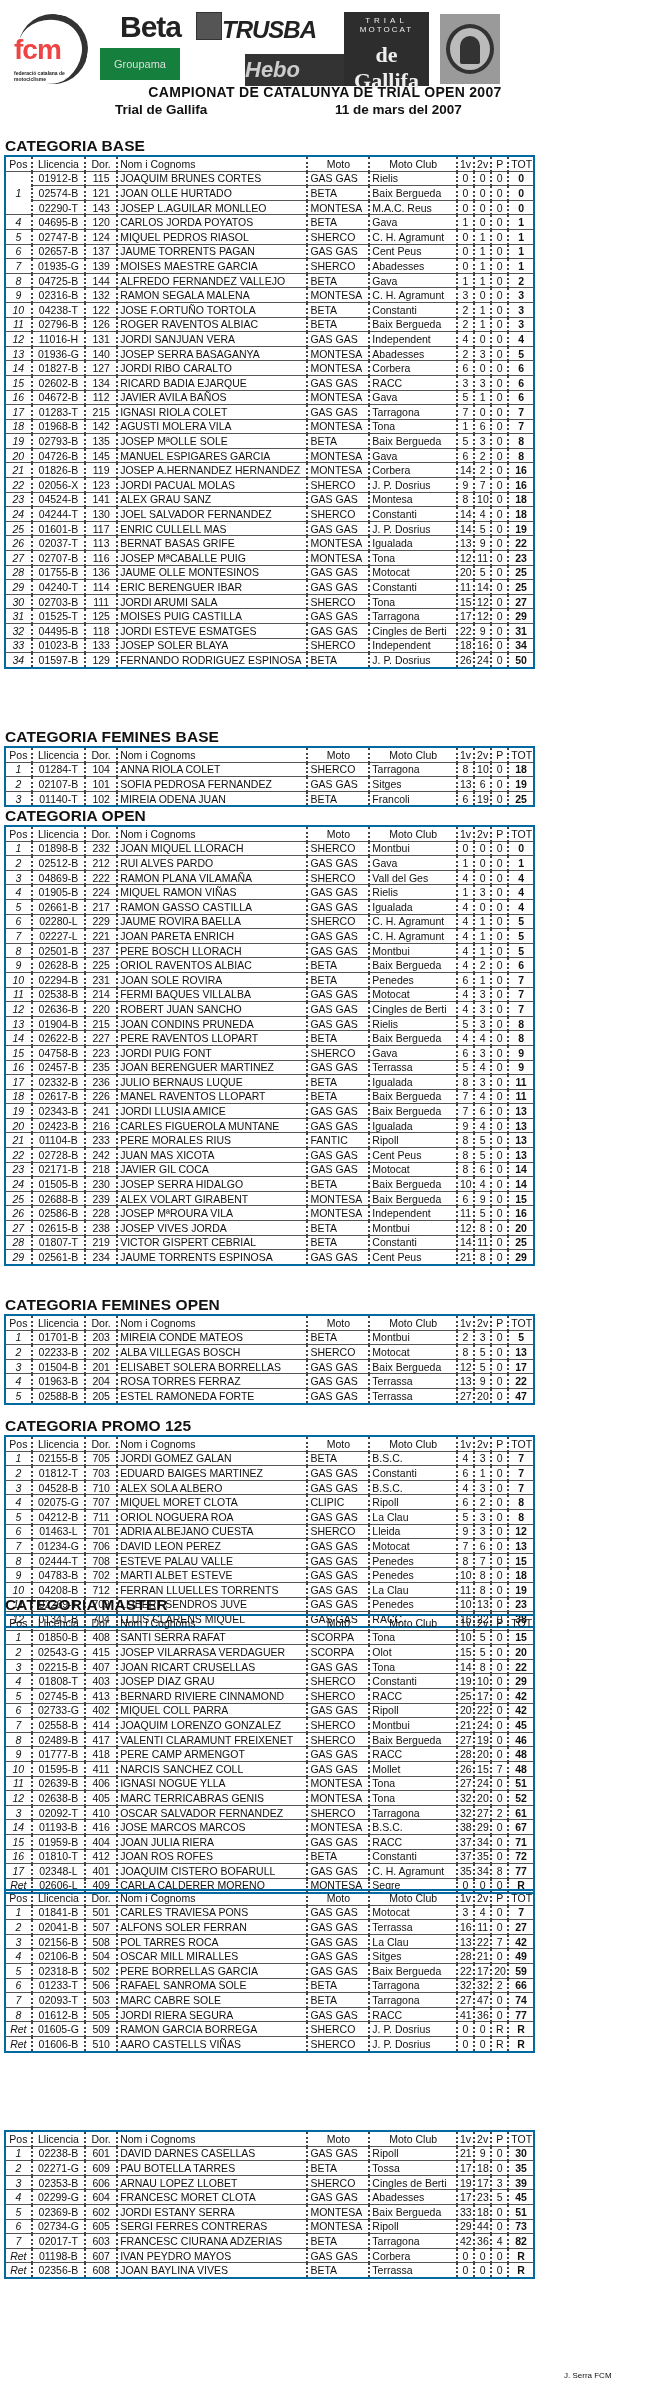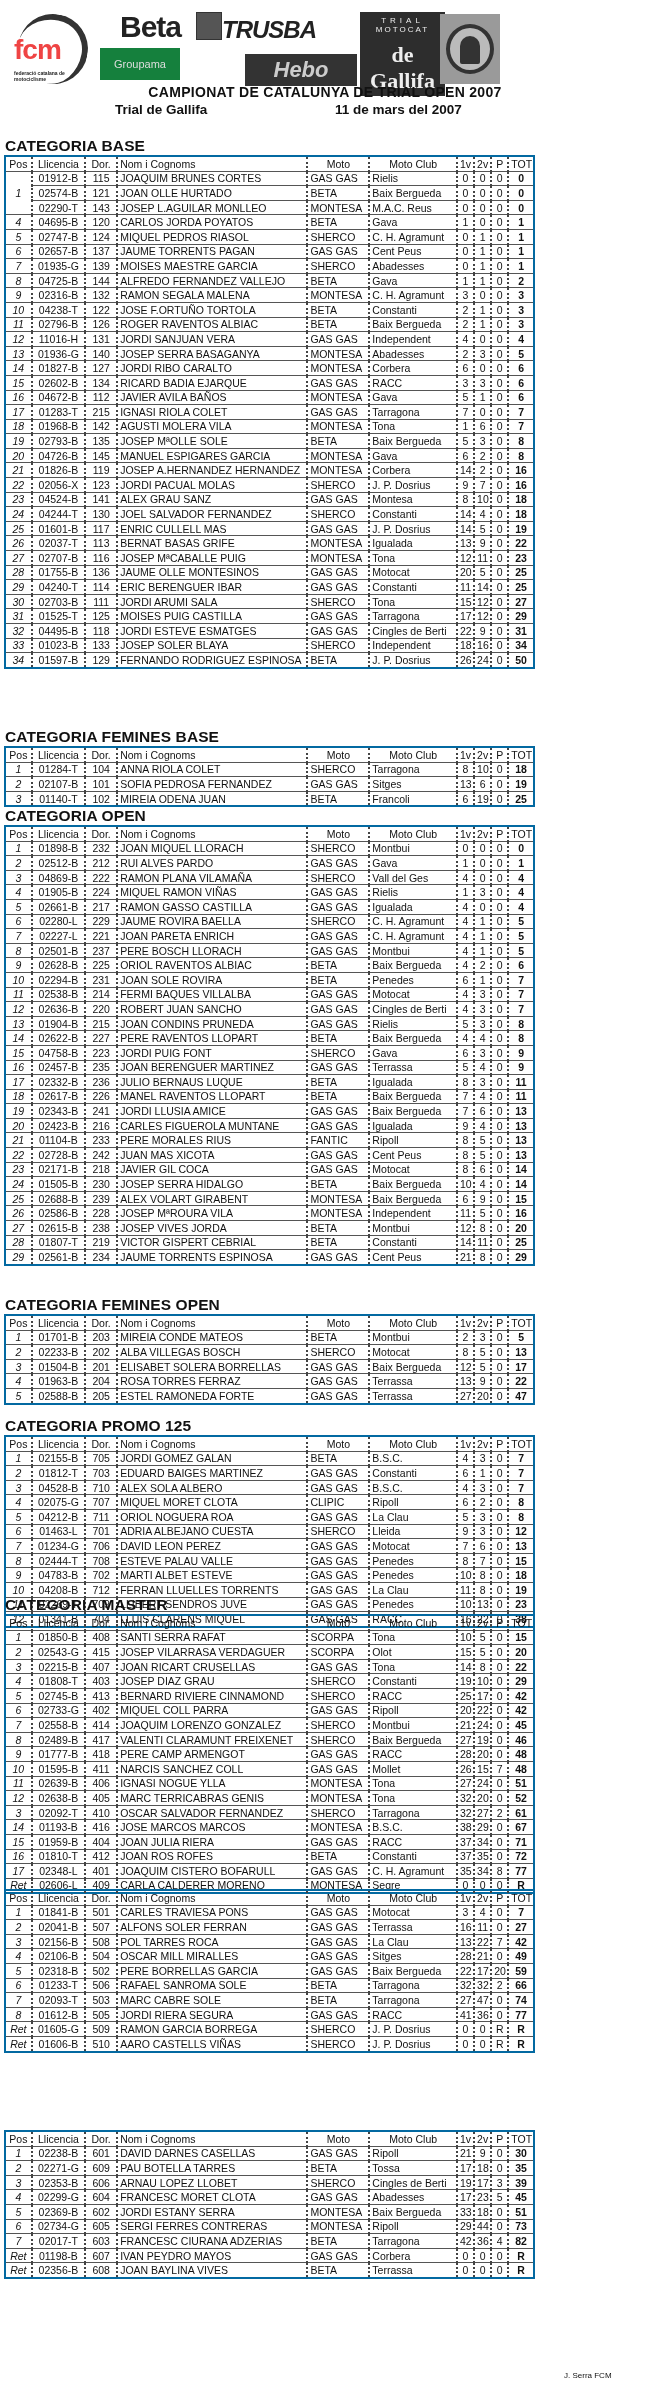--- a/index.html
+++ b/index.html
@@ -9,22 +9,22 @@
   .logo { position: absolute; }
   .logo-fcm { left: 8px; top: 6px; width: 72px; height: 70px; }
   .logo-fcm .arc { position: absolute; left: 10px; top: 2px; width: 70px; height: 70px; border-top: 6px solid #333; border-right: 6px solid #333; border-radius: 50%; box-sizing: border-box; transform: rotate(10deg); }
   .logo-fcm .txt { position: absolute; left: 6px; top: 22px; font-weight: bold; font-size: 28px; color: #ef4444; letter-spacing: -1px; }
   .logo-fcm .sub { position: absolute; left: 6px; top: 58px; font-size: 5px; line-height: 6px; color: #222; font-weight: bold; }
   .logo-beta { left: 120px; top: 4px; width: 82px; height: 36px; }
   .logo-beta .txt { font-weight: bold; font-size: 30px; color: #222; letter-spacing: -1px; font-family: "Liberation Sans", sans-serif; }
   .logo-beta .box { position: absolute; left: 76px; top: 2px; width: 24px; height: 26px; background: #555; border: 1px solid #333; }
   .logo-groupama { left: 100px; top: 42px; width: 80px; height: 32px; background: #15803d; color: #ddd; font-size: 11px; line-height: 32px; text-align: center; }
   .logo-trusba { left: 222px; top: 10px; width: 100px; height: 30px; font-weight: bold; font-style: italic; font-size: 24px; color: #222; letter-spacing: -1px; }
-  .logo-hebo { left: 245px; top: 48px; width: 112px; height: 32px; background: #333; color: #ccc; font-weight: bold; font-style: italic; font-size: 22px; line-height: 32px; text-align: center; }
-  .logo-motocat { left: 360px; top: 6px; width: 85px; height: 84px; background: #2d2d2d; color: #eee; text-align: center; }
+  .logo-hebo { left: 245px; top: 48px; width: 112px; height: 32px; background: #333; color: #ccc; font-weight: bold; font-style: italic; font-size: 22px; line-height: 32px; text-align: left; }
+  .logo-motocat { left: 344px; top: 6px; width: 85px; height: 74px; background: #2d2d2d; color: #eee; text-align: center; }
   .logo-motocat .l1 { font-size: 8px; letter-spacing: 4px; padding-top: 4px; }
   .logo-motocat .l2 { font-size: 8px; letter-spacing: 2px; }
   .logo-motocat .l3 { font-size: 22px; font-family: "Liberation Serif", serif; font-weight: bold; margin-top: 8px; }
   .logo-club { left: 440px; top: 8px; width: 60px; height: 70px; background: #9a9a9a; }
   .logo-club .ring { position: absolute; left: 6px; top: 10px; width: 48px; height: 50px; border-radius: 50%; border: 4px solid #333; box-sizing: border-box; background: #bbb; }
   .logo-club .inner { position: absolute; left: 20px; top: 22px; width: 20px; height: 28px; background: #333; border-radius: 10px 10px 2px 2px; }
   .title { position: absolute; top: 84px; left: 0; width: 650px; text-align: center; font-weight: bold; font-size: 14px; letter-spacing: 0.3px; }
   .subtitle { position: absolute; top: 102px; left: 115px; font-weight: bold; font-size: 13.5px; }
   .subdate { position: absolute; top: 102px; left: 335px; font-weight: bold; font-size: 13.5px; }
 

